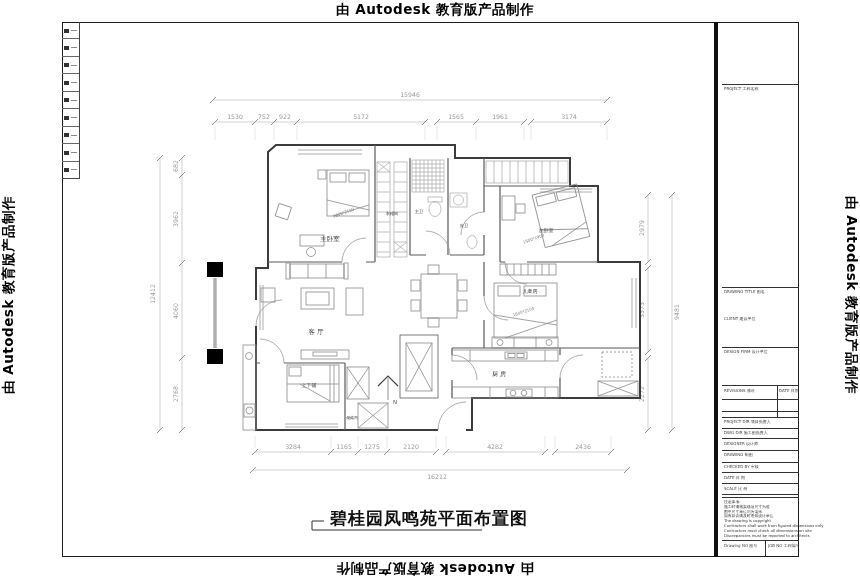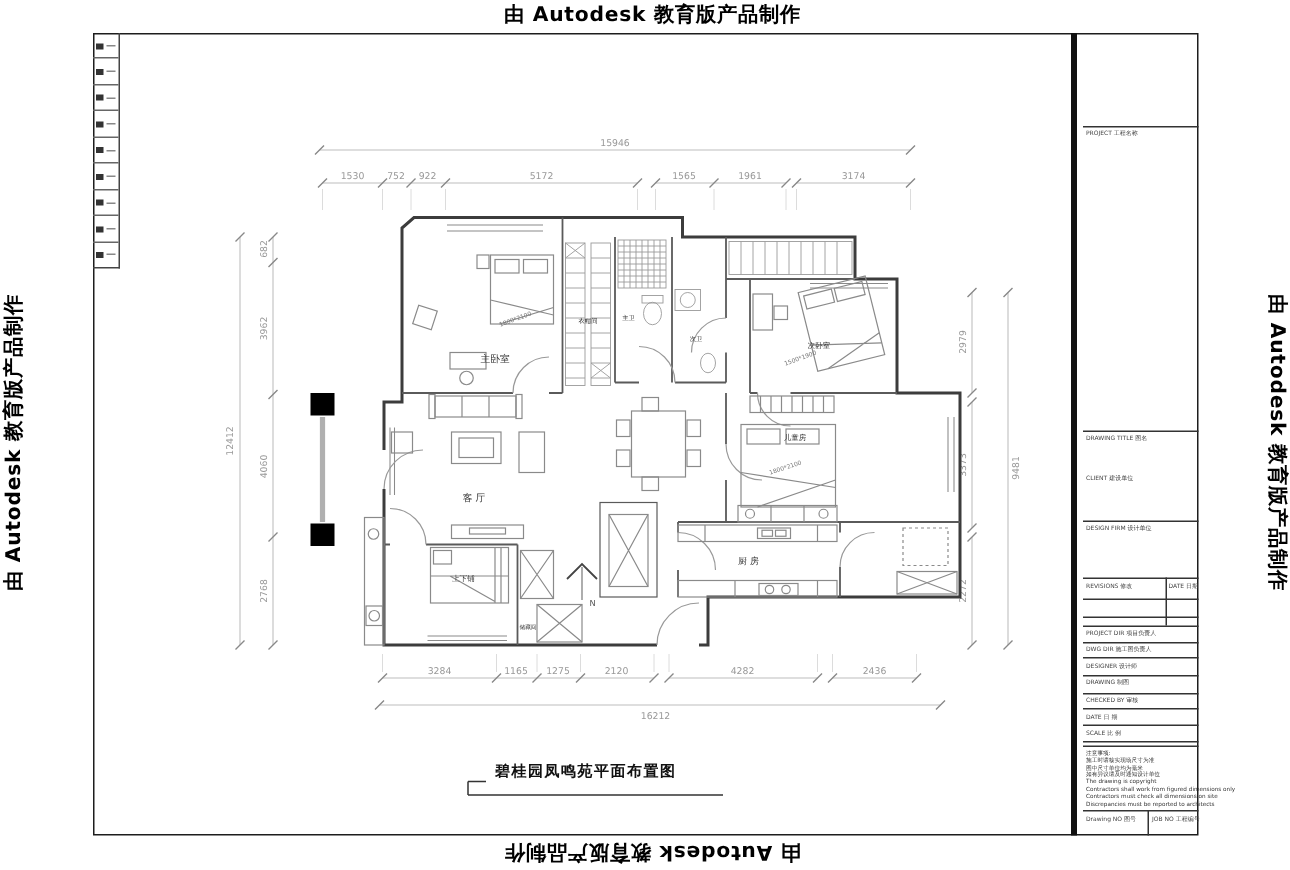--- a/index.html
+++ b/index.html
@@ -14,21 +14,21 @@
   .divider{position:absolute;left:714px;top:22px;width:4px;height:535px;background:#111;}
   .legend{position:absolute;left:62px;top:22px;width:18px;height:157px;border-right:1px solid #444;border-bottom:1px solid #444;display:flex;flex-direction:column;box-sizing:border-box;}
   .lcell{flex:1;border-bottom:1px solid #666;position:relative;}
   .lcell:last-child{border-bottom:none;}
   .lcell::after{content:"";position:absolute;left:2px;top:40%;width:5px;height:4px;background:#333;}
   .lcell::before{content:"";position:absolute;right:2px;top:48%;width:6px;height:1px;background:#888;}
   .tline{position:absolute;left:722px;width:77px;height:0;border-top:0.7px solid #333;}
   .tv{position:absolute;width:0;border-left:0.7px solid #333;}
   .tbe{position:absolute;font-size:4px;color:#444;white-space:nowrap;line-height:5px;}
   .notes{position:absolute;left:724px;top:500px;width:74px;font-size:3.8px;color:#333;line-height:4.8px;white-space:nowrap;}
-  .plan-title{position:absolute;left:330px;top:507px;font-size:10px;font-weight:bold;color:#111;letter-spacing:1px;}
+  .plan-title{position:absolute;left:330px;top:507px;font-size:17px;font-weight:bold;color:#111;letter-spacing:1px;}
   svg{position:absolute;left:0;top:0;}
   svg text{font-family:"DejaVu Sans","Liberation Sans",sans-serif;}
   .rl{fill:#333;}
   .dim{fill:#999;font-size:6.2px;}
   .bedsz{fill:#777;font-size:4px;}
 </style>
 </head>
 <body>
 
 <div class="page">

